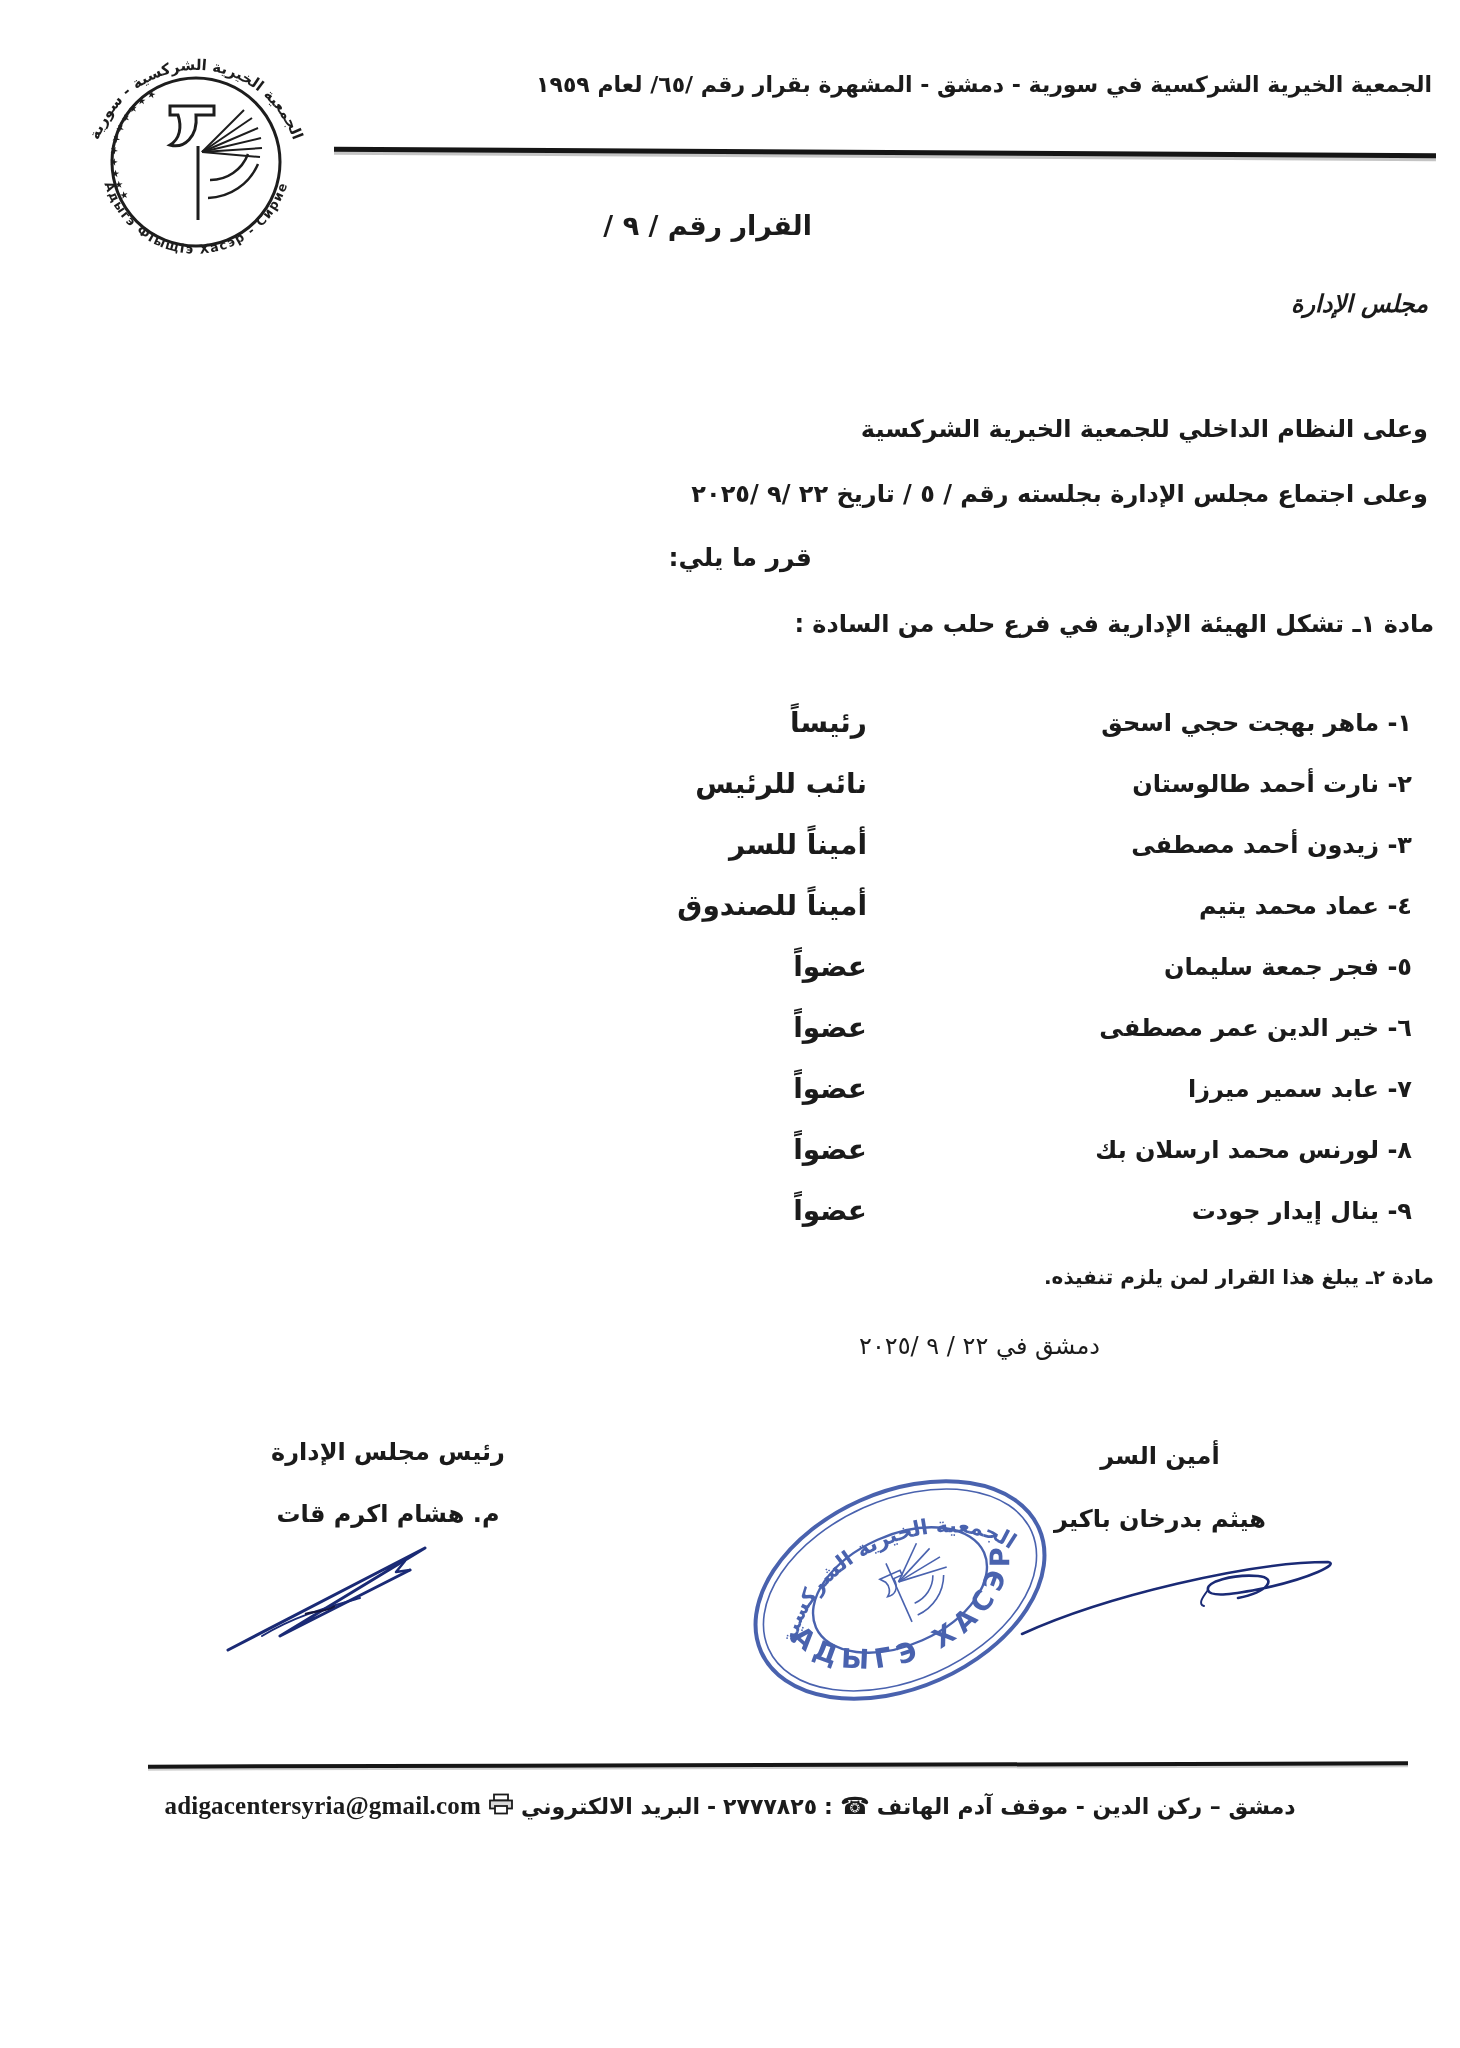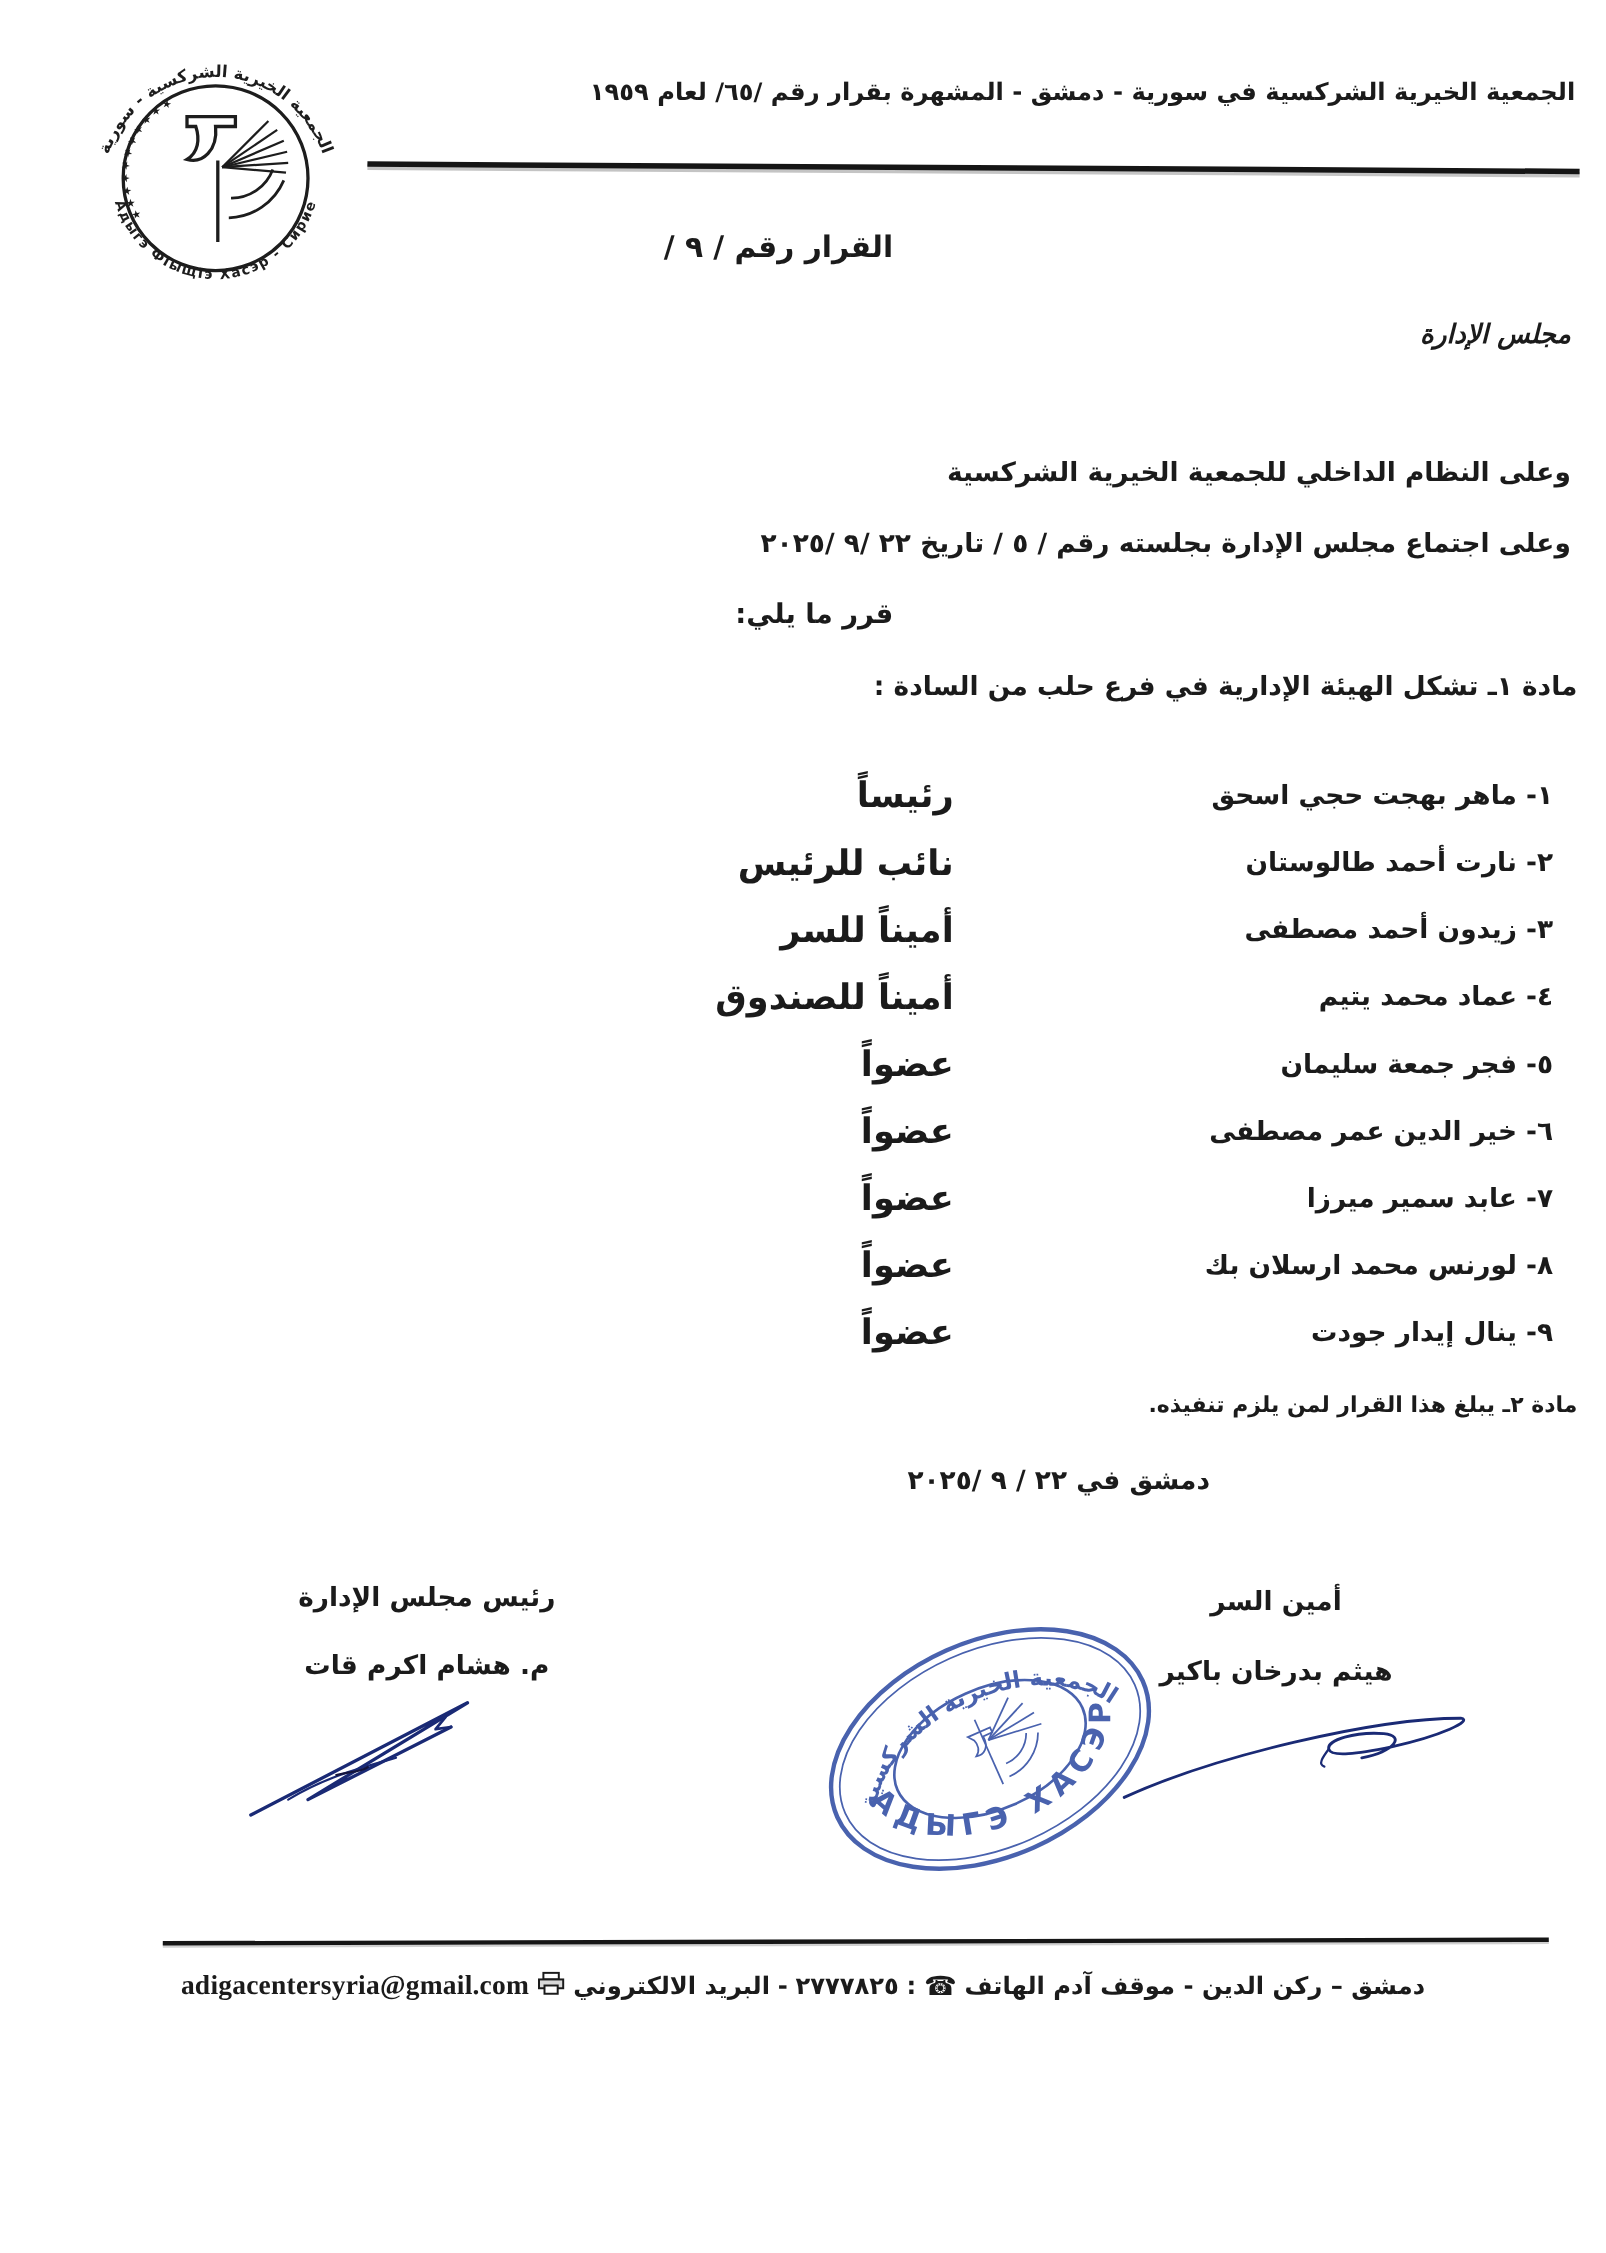--- a/index.html
+++ b/index.html
@@ -27,24 +27,24 @@
   .line2{top:415px;right:32px;}
   .line3{top:460px;right:32px;margin-top:20px;}
   .body-line{font-size:24px;font-weight:700;white-space:nowrap;}
   .resolve{top:543px;right:648px;font-size:25px;font-weight:700;white-space:nowrap;}
   .article1{top:610px;right:26px;font-size:24px;font-weight:700;white-space:nowrap;}
 
   
   .members{top:692px;right:48px;width:812px;}
   .member-row{display:flex;direction:rtl;height:61px;align-items:center;}
   .member-name{width:545px;font-size:24px;font-weight:700;white-space:nowrap;}
-  .member-role{font-size:32px;font-weight:700;white-space:nowrap;text-align:right;}
+  .member-role{font-size:28px;font-weight:700;white-space:nowrap;text-align:right;}
 
   .article2{top:1265px;right:26px;font-size:20px;font-weight:700;white-space:nowrap;}
-  .dateline{top:1332px;right:360px;font-size:24px;font-weight:700;white-space:nowrap;margin-left:43px;}
+  .dateline{top:1332px;right:360px;font-size:24px;font-weight:400;white-space:nowrap;margin-left:43px;}
 
   
   .sig-block{text-align:center;}
   .chairman-title{top:1438px;left:238px;width:300px;font-size:24px;font-weight:700;}
   .chairman-name{top:1500px;left:238px;width:300px;font-size:24px;font-weight:700;}
   .chairman-sig{top:1518px;left:210px;width:300px;height:150px;}
   .secretary-title{top:1442px;right:150px;width:300px;font-size:24px;font-weight:700;}
   .secretary-name{top:1505px;right:130px;width:340px;font-size:24px;font-weight:700;}
   .secretary-sig{top:1548px;right:120px;width:330px;height:95px;}
   .stamp-wrap{top:1440px;left:728px;width:345px;height:300px;opacity:.92;}

